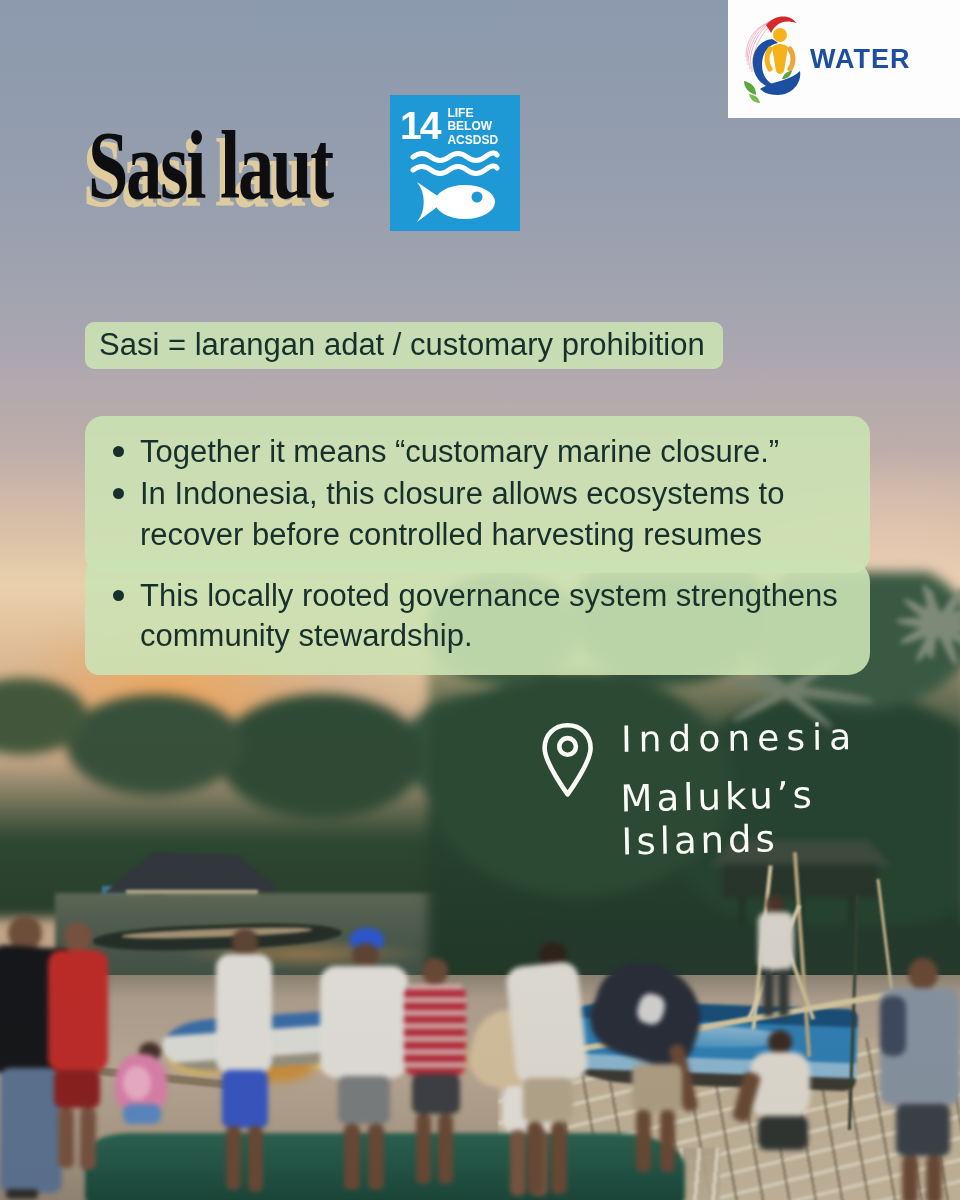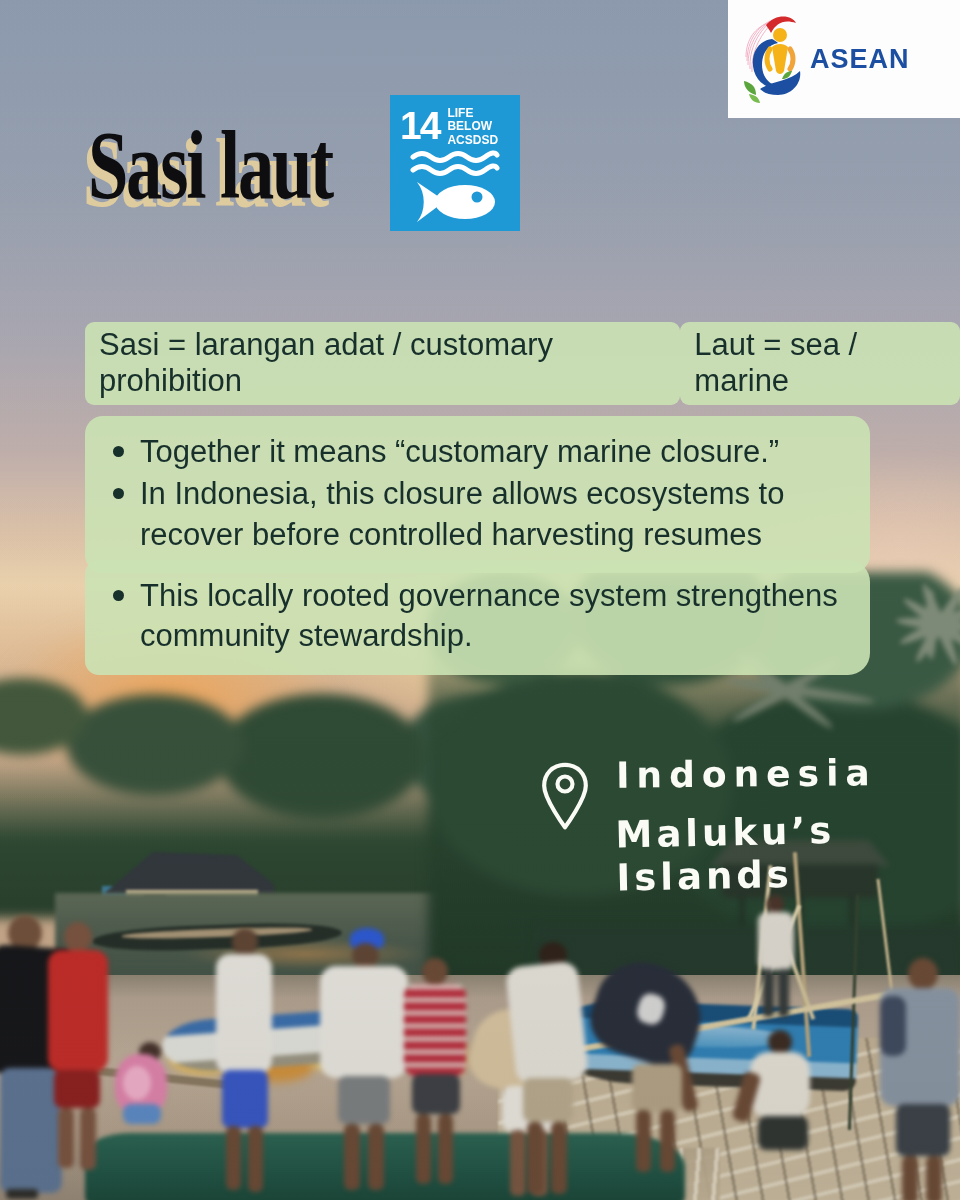--- a/index.html
+++ b/index.html
@@ -149,21 +149,21 @@
 
   .bullet-block{position:absolute;left:85px;width:785px;border-radius:18px;padding:16px 24px 18px 24px;}
   .bullets-primary{top:416px;}
   .bullets-secondary{top:560px;border-radius:14px 22px 22px 14px;}
   .bullet-block ul{list-style:none;margin:0;padding:0;}
   .bullet-block li{display:flex;font-size:31px;line-height:1.3;}
   .bullet-block li + li{margin-top:2px;}
   .bdot{flex:0 0 auto;width:11px;height:11px;border-radius:50%;background:#17302b;margin:14px 16px 0 4px;}
   .btext{max-width:700px;}
 
-  .location{position:absolute;left:540px;top:753px;display:flex;color:#fbfbf6;font-weight:bold;}
+  .location{position:absolute;left:540px;top:717px;display:flex;color:#fbfbf6;}
   .loc-texts{margin-left:26px;font-family:"DejaVu Sans",sans-serif;}
   .loc-country{font-size:36px;letter-spacing:7px;transform:rotate(-.6deg);}
   .loc-region{font-size:37px;letter-spacing:4px;margin-top:16px;transform:rotate(-1.2deg);}
 </style>
 </head>
 <body>
 
 <div class="canvas">
 
   <div class="photo">
@@ -331,21 +331,21 @@
       <circle cx="42" cy="26" r="7" fill="#f5b219"></circle>
       <path d="M34,38 C38,34 46,34 50,38 L46,62 C44,66 40,66 38,62 Z" fill="#f5b219"></path>
       <path d="M32,40 C28,46 28,54 32,60" stroke="#f5b219" stroke-width="5" fill="none" stroke-linecap="round"></path>
       <path d="M52,40 C56,46 56,54 52,60" stroke="#f0a43a" stroke-width="5" fill="none" stroke-linecap="round"></path>
 
       <path d="M18,86 C10,84 6,78 6,72 C14,74 18,78 18,86 Z" fill="#5aa53c"></path>
       <path d="M22,94 C16,94 12,90 11,85 C18,86 21,89 22,94 Z" fill="#78bb4e"></path>
       <path d="M44,70 C46,64 50,62 54,62 C52,68 49,70 44,70 Z" fill="#5aa53c"></path>
     </svg>
     <div class="brand-text">
-      <div class="brand-acronym">ASEAN</div>
+      <div class="brand-acronym">WATER</div>
     </div>
   </div>
 
   <h1 class="title" style="margin:0;">Sasi laut</h1>
 
   <div class="sdg-badge">
     <div class="sdg-top">
       <div class="sdg-number">14</div>
       <div class="sdg-label">
         <div>LIFE BELOW</div>
@@ -360,21 +360,20 @@
       <svg class="sdg-fish" width="96" height="50" viewBox="0 0 96 50">
         <path d="M10,4 L38,23 L10,44 C19,33 19,15 10,4 Z" fill="#fff"></path>
         <ellipse cx="58" cy="24" rx="30" ry="17" fill="#fff"></ellipse>
         <circle cx="70" cy="19" r="5.5" fill="#1f99d6"></circle>
       </svg>
     </div>
   </div>
 
   <div class="t-lines">
     <span class="hl">Sasi = larangan adat / customary prohibition</span>
-    <span class="hl">Laut = sea / marine</span>
   </div>
 
   <div class="bullet-block bullets-secondary hl">
     <ul>
       <li>
         <span class="bdot"></span>
         <span class="btext">This locally rooted governance system strengthens community stewardship.</span>
       </li>
     </ul>
   </div>

